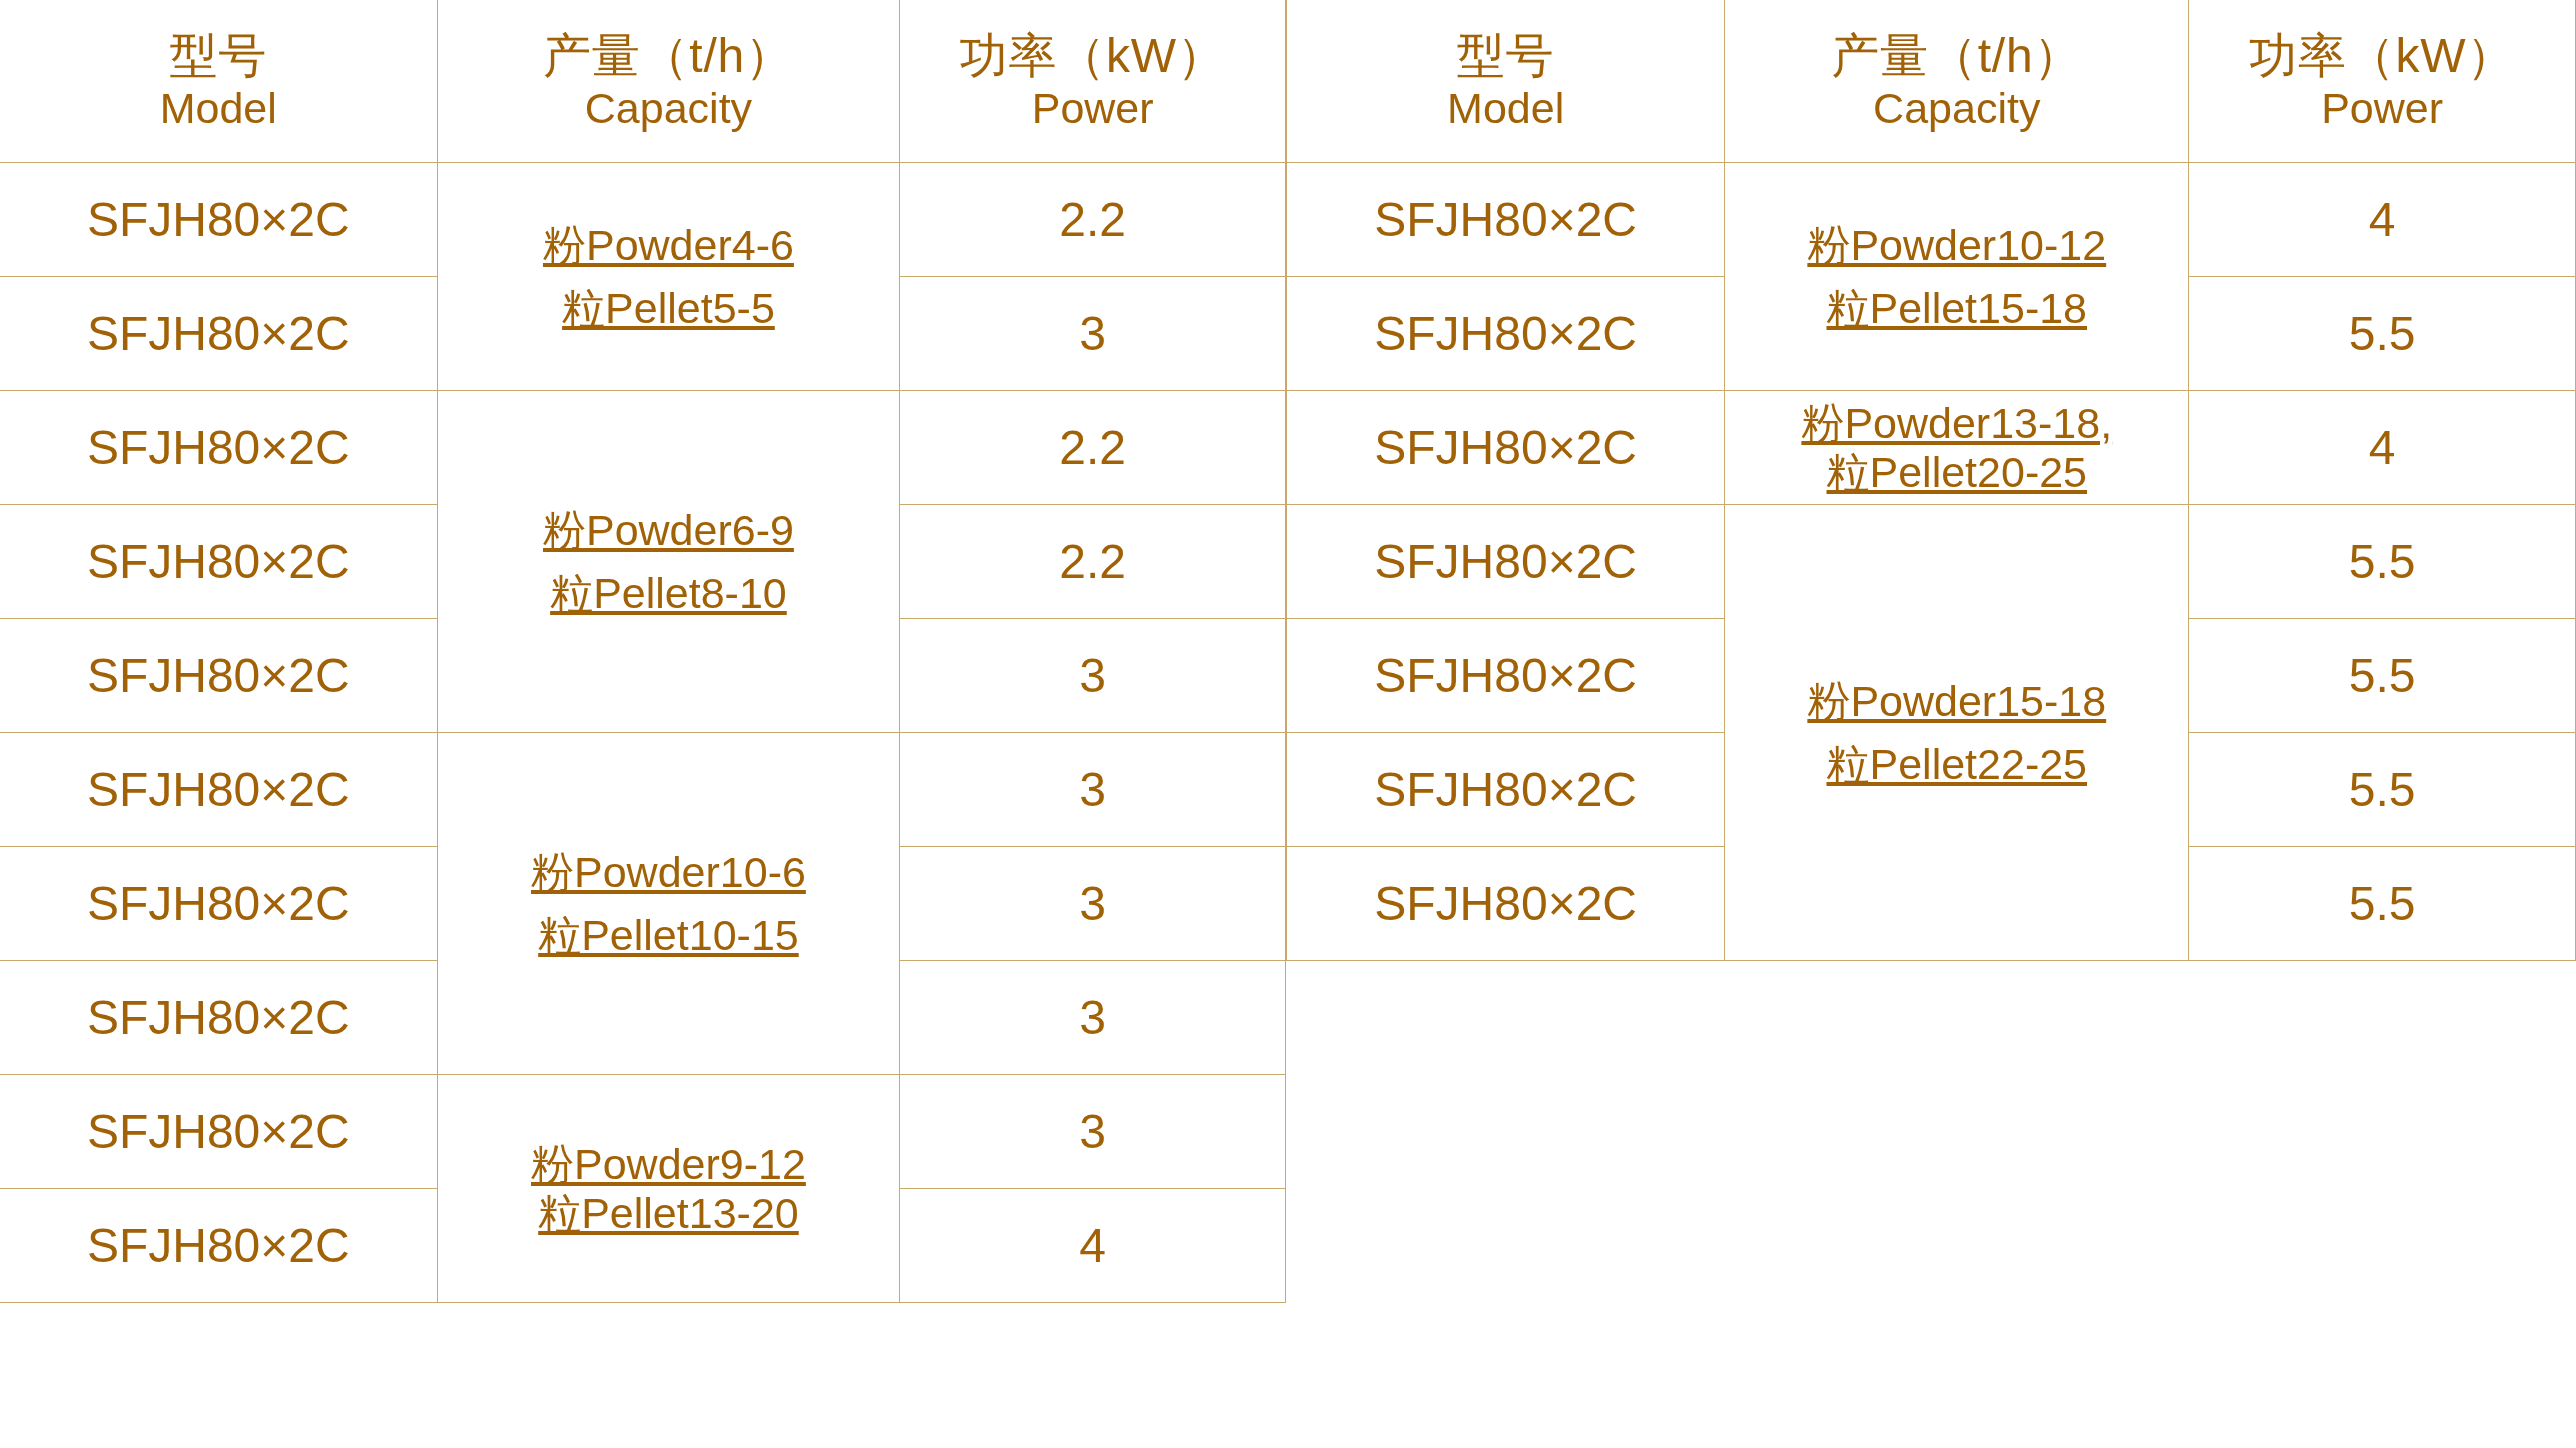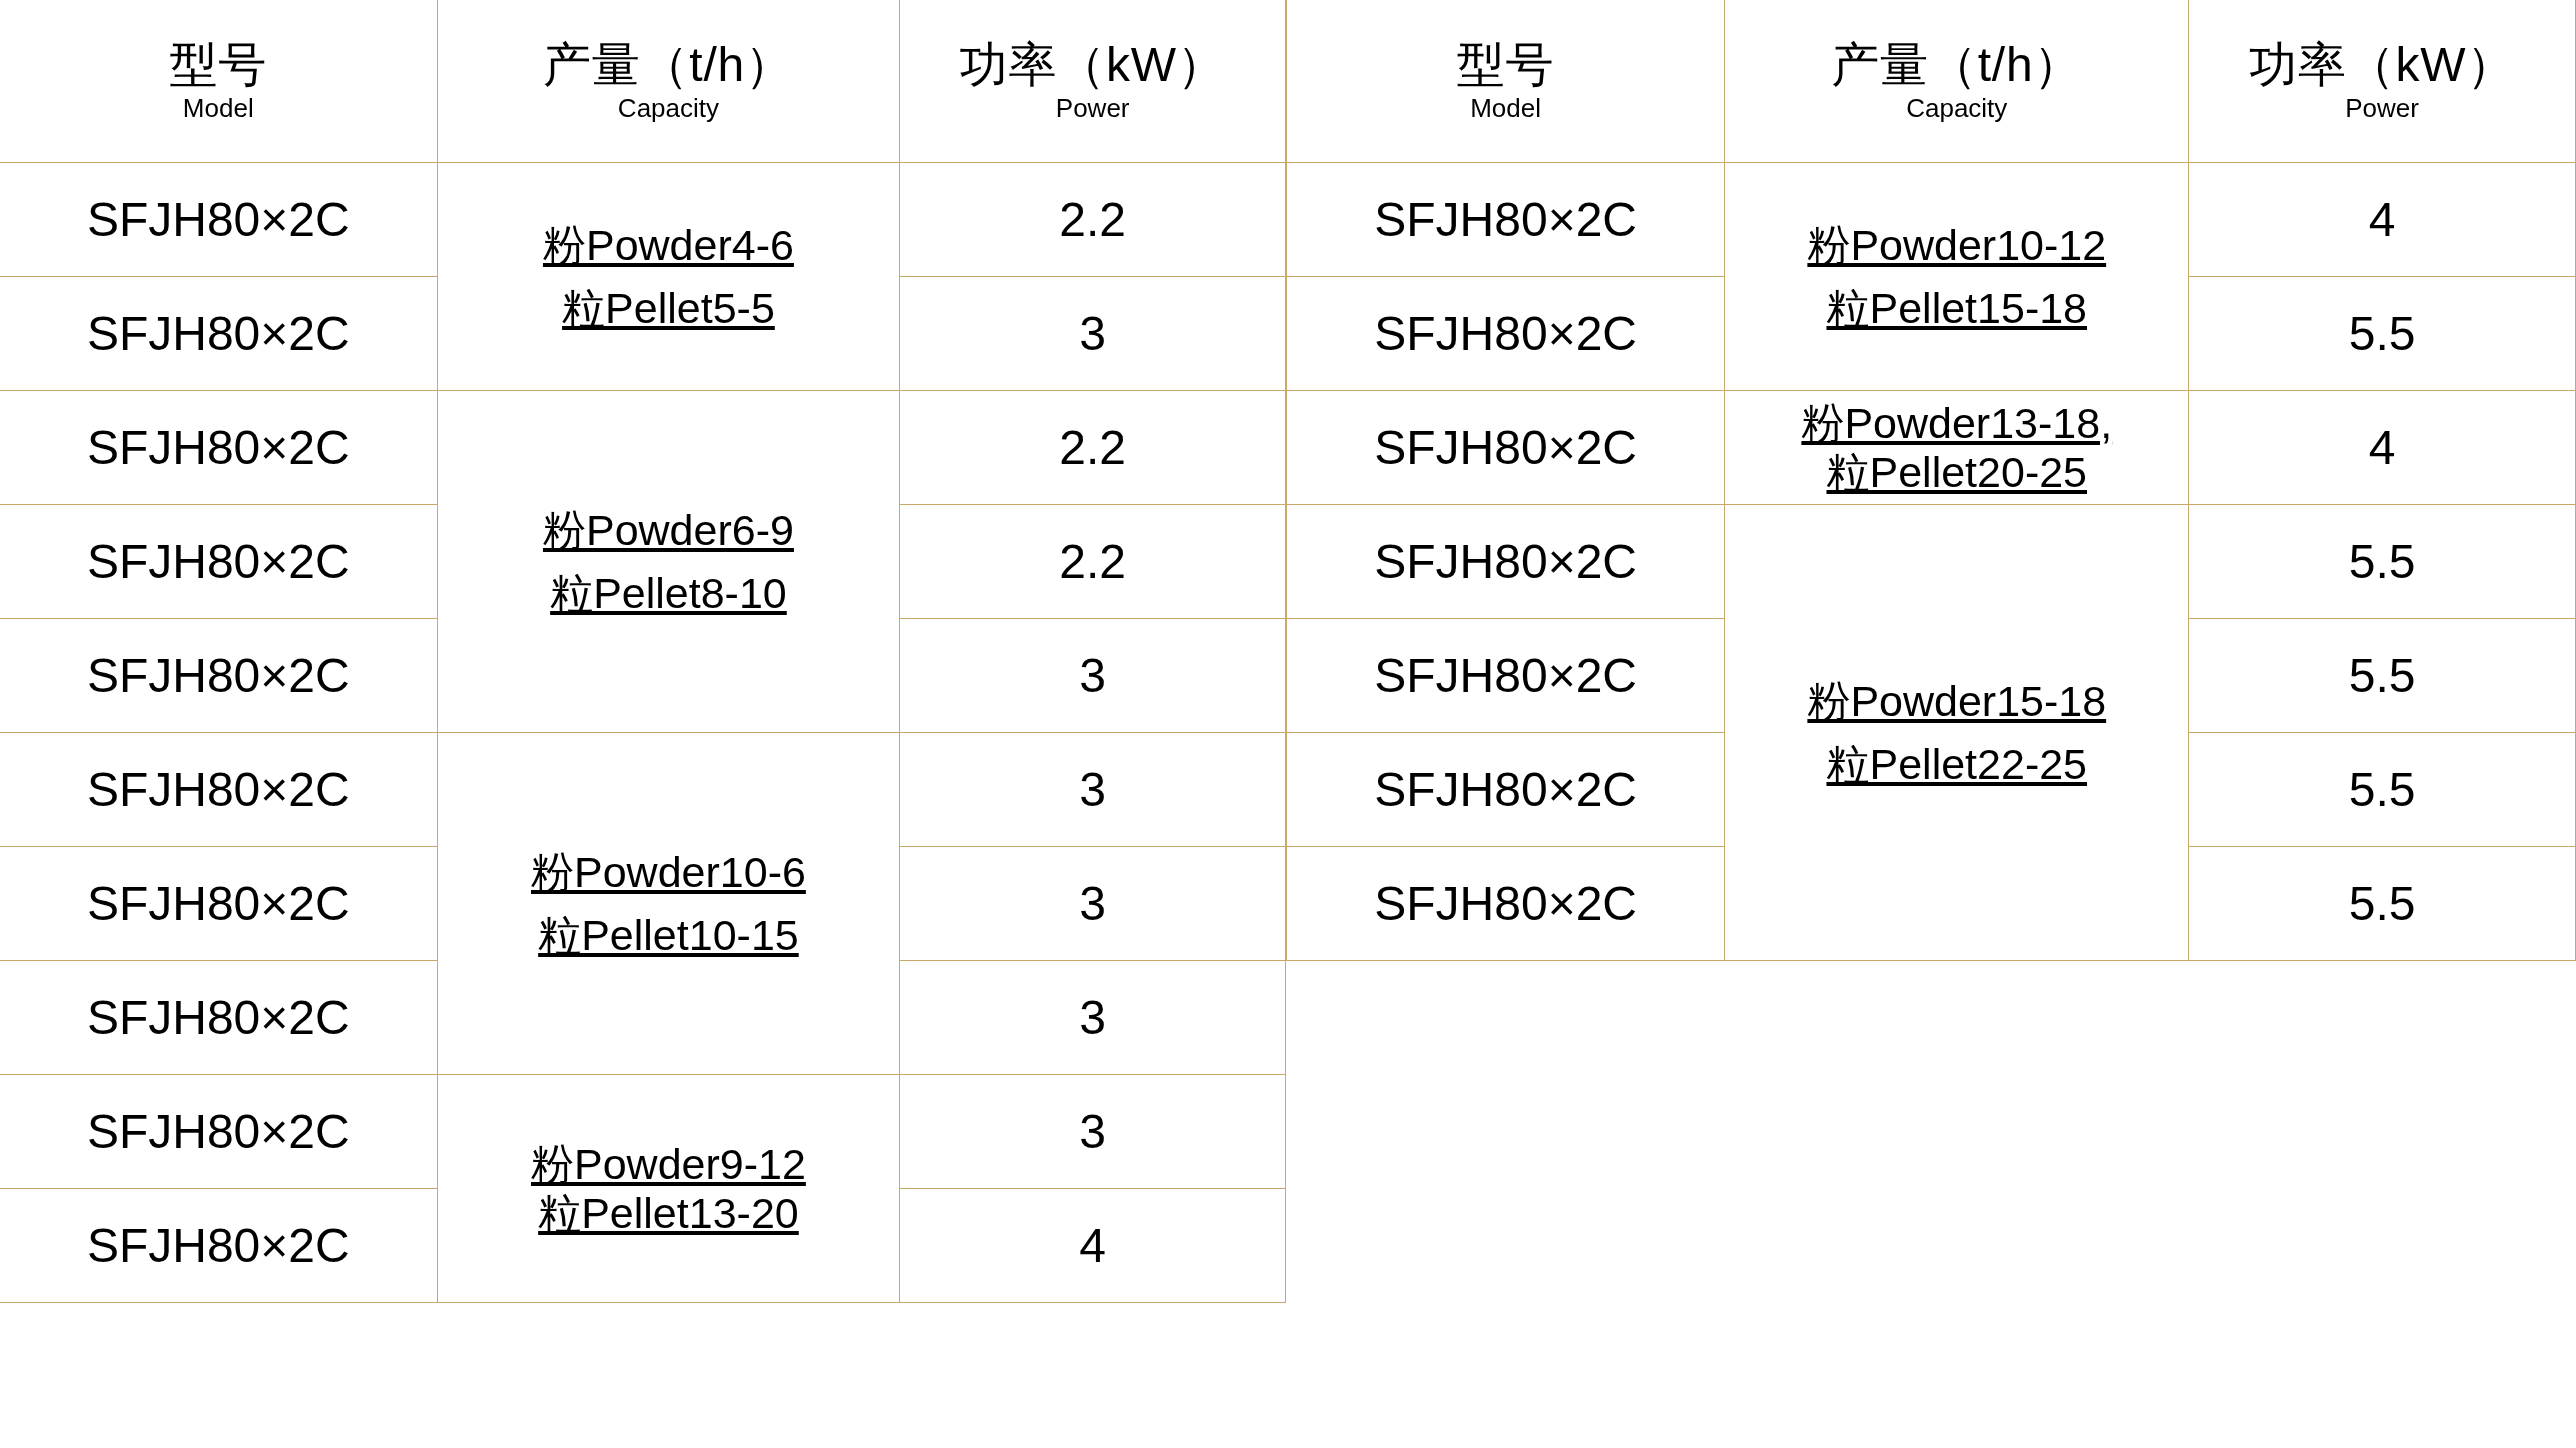--- a/index.html
+++ b/index.html
@@ -36,42 +36,42 @@
   }
   table.spec.right {
     width: 1290px;
   }
   table.spec td, table.spec th {
     border: 1.5px solid #c9a96a;
     padding: 0 4.6px;
     text-align: center;
     vertical-align: middle;
     font-weight: normal;
-    color: #000000;
+    color: #a16207;
   }
   
   table.spec tr:first-child th {
     border-top: none;
   }
   table.spec.left tr th:first-child,
   table.spec.left tr td:first-child {
     border-left: none;
   }
   th.head {
     height: 162px;
     line-height: 1.05;
   }
   th .cn {
     display: block;
     font-size: 48px;
     letter-spacing: 0.8px;
   }
   th .en {
     display: block;
-    font-size: 26px;
+    font-size: 43px;
     margin-top: 4px;
   }
   td.model {
     font-size: 48px;
     height: 113px;
     white-space: nowrap;
   }
   td.power {
     font-size: 48px;
     height: 113px;

